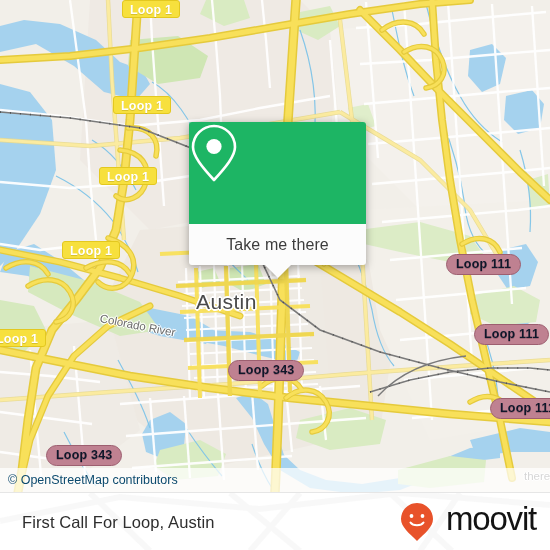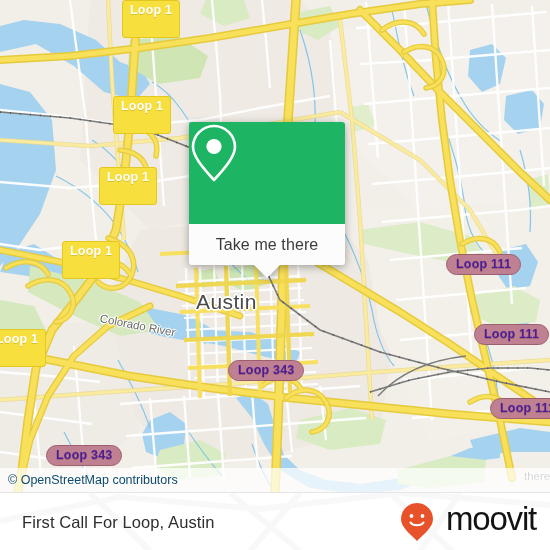--- a/index.html
+++ b/index.html
@@ -11,36 +11,36 @@
   
   #map{position:absolute;left:0;top:0;width:550px;height:492px;overflow:hidden;
        background:#f2efe9;}
   #map svg{position:absolute;left:0;top:0;display:block;}
 
   
   .shield{position:absolute;white-space:nowrap;line-height:1;
           font-weight:bold;letter-spacing:.2px;
           -webkit-font-smoothing:antialiased;}
   .shield.yellow{background:#f7e03d;border:1px solid #e3c81f;color:#ffffff;
-          font-size:12.5px;padding:3px 7px 20px 7px;border-radius:3px;
+          font-size:12.5px;padding:3px 7px 0 7px;border-radius:3px;
           text-shadow:0 1px 0 rgba(120,100,0,.25);}
-  .shield.pink{background:#bf8191;border:1.6px solid #9d5f70;color:#4c1d95;
+  .shield.pink{background:#bf8191;border:1.6px solid #9d5f70;color:#0f172a;
           font-size:12.5px;padding:2.5px 9px 3.5px 9px;border-radius:11px;
           text-shadow:0 1px 0 rgba(90,40,55,.3);}
 
   
   .placelabel{position:absolute;color:#4a4a4a;white-space:nowrap;
       text-shadow:-1.6px 0 #fff,1.6px 0 #fff,0 -1.6px #fff,0 1.6px #fff,
                   -1.2px -1.2px #fff,1.2px -1.2px #fff,-1.2px 1.2px #fff,1.2px 1.2px #fff;}
   #lbl-austin{font-size:21px;letter-spacing:.4px;}
   .riverlabel{position:absolute;color:#6b6b6b;font-size:11.5px;white-space:nowrap;
       text-shadow:-1.3px 0 #fff,1.3px 0 #fff,0 -1.3px #fff,0 1.3px #fff;}
 
   
-  #popup{position:absolute;left:189px;top:122px;width:156px;
+  #popup{position:absolute;left:189px;top:122px;width:177px;
          border-radius:3px;overflow:visible;
          filter:drop-shadow(0 2px 4px rgba(0,0,0,.33));}
   #popup-top{height:102px;border-radius:3px 3px 0 0;
          display:flex;align-items:center;justify-content:center;}
   #popup-bottom{height:41px;background:#fcfcfc;border-radius:0 0 3px 3px;
          display:flex;align-items:center;justify-content:center;}
   #popup-label{font-size:16px;color:#3c3c3c;letter-spacing:.1px;}
   #popup-tail{position:absolute;left:50%;transform:translateX(-50%);
          top:143px;width:0;height:0;
          border-left:13px solid transparent;border-right:13px solid transparent;

